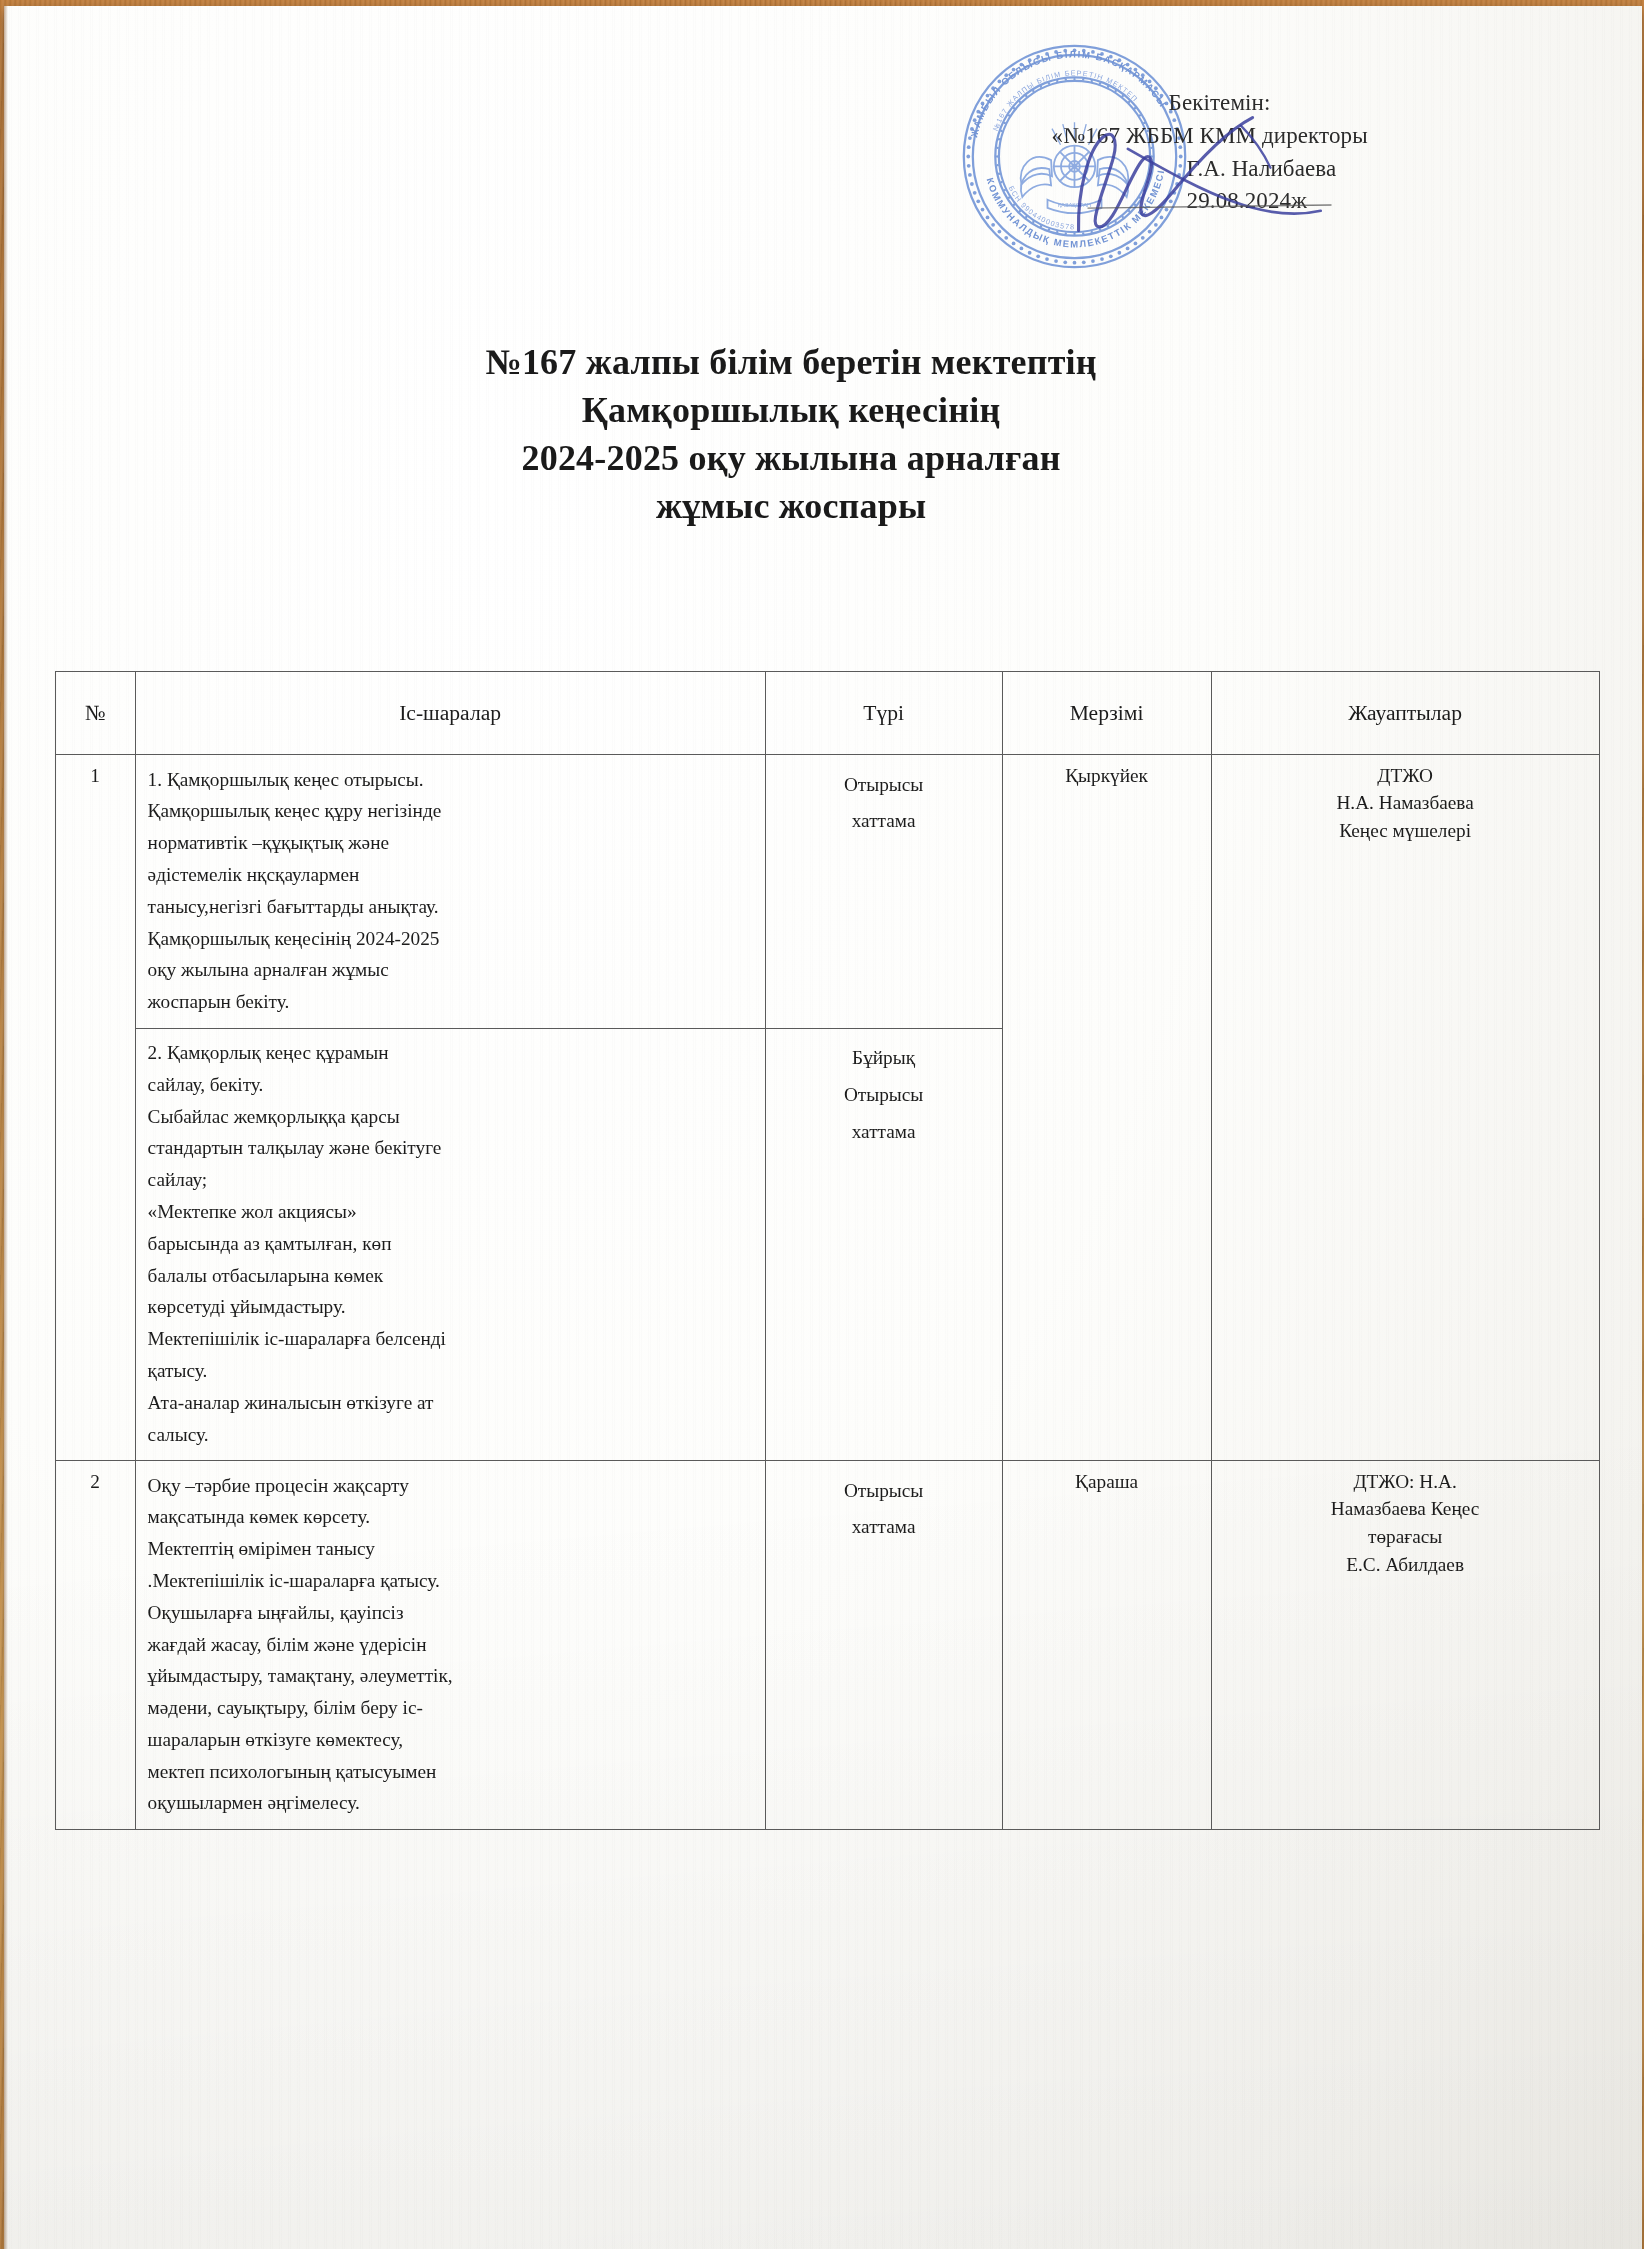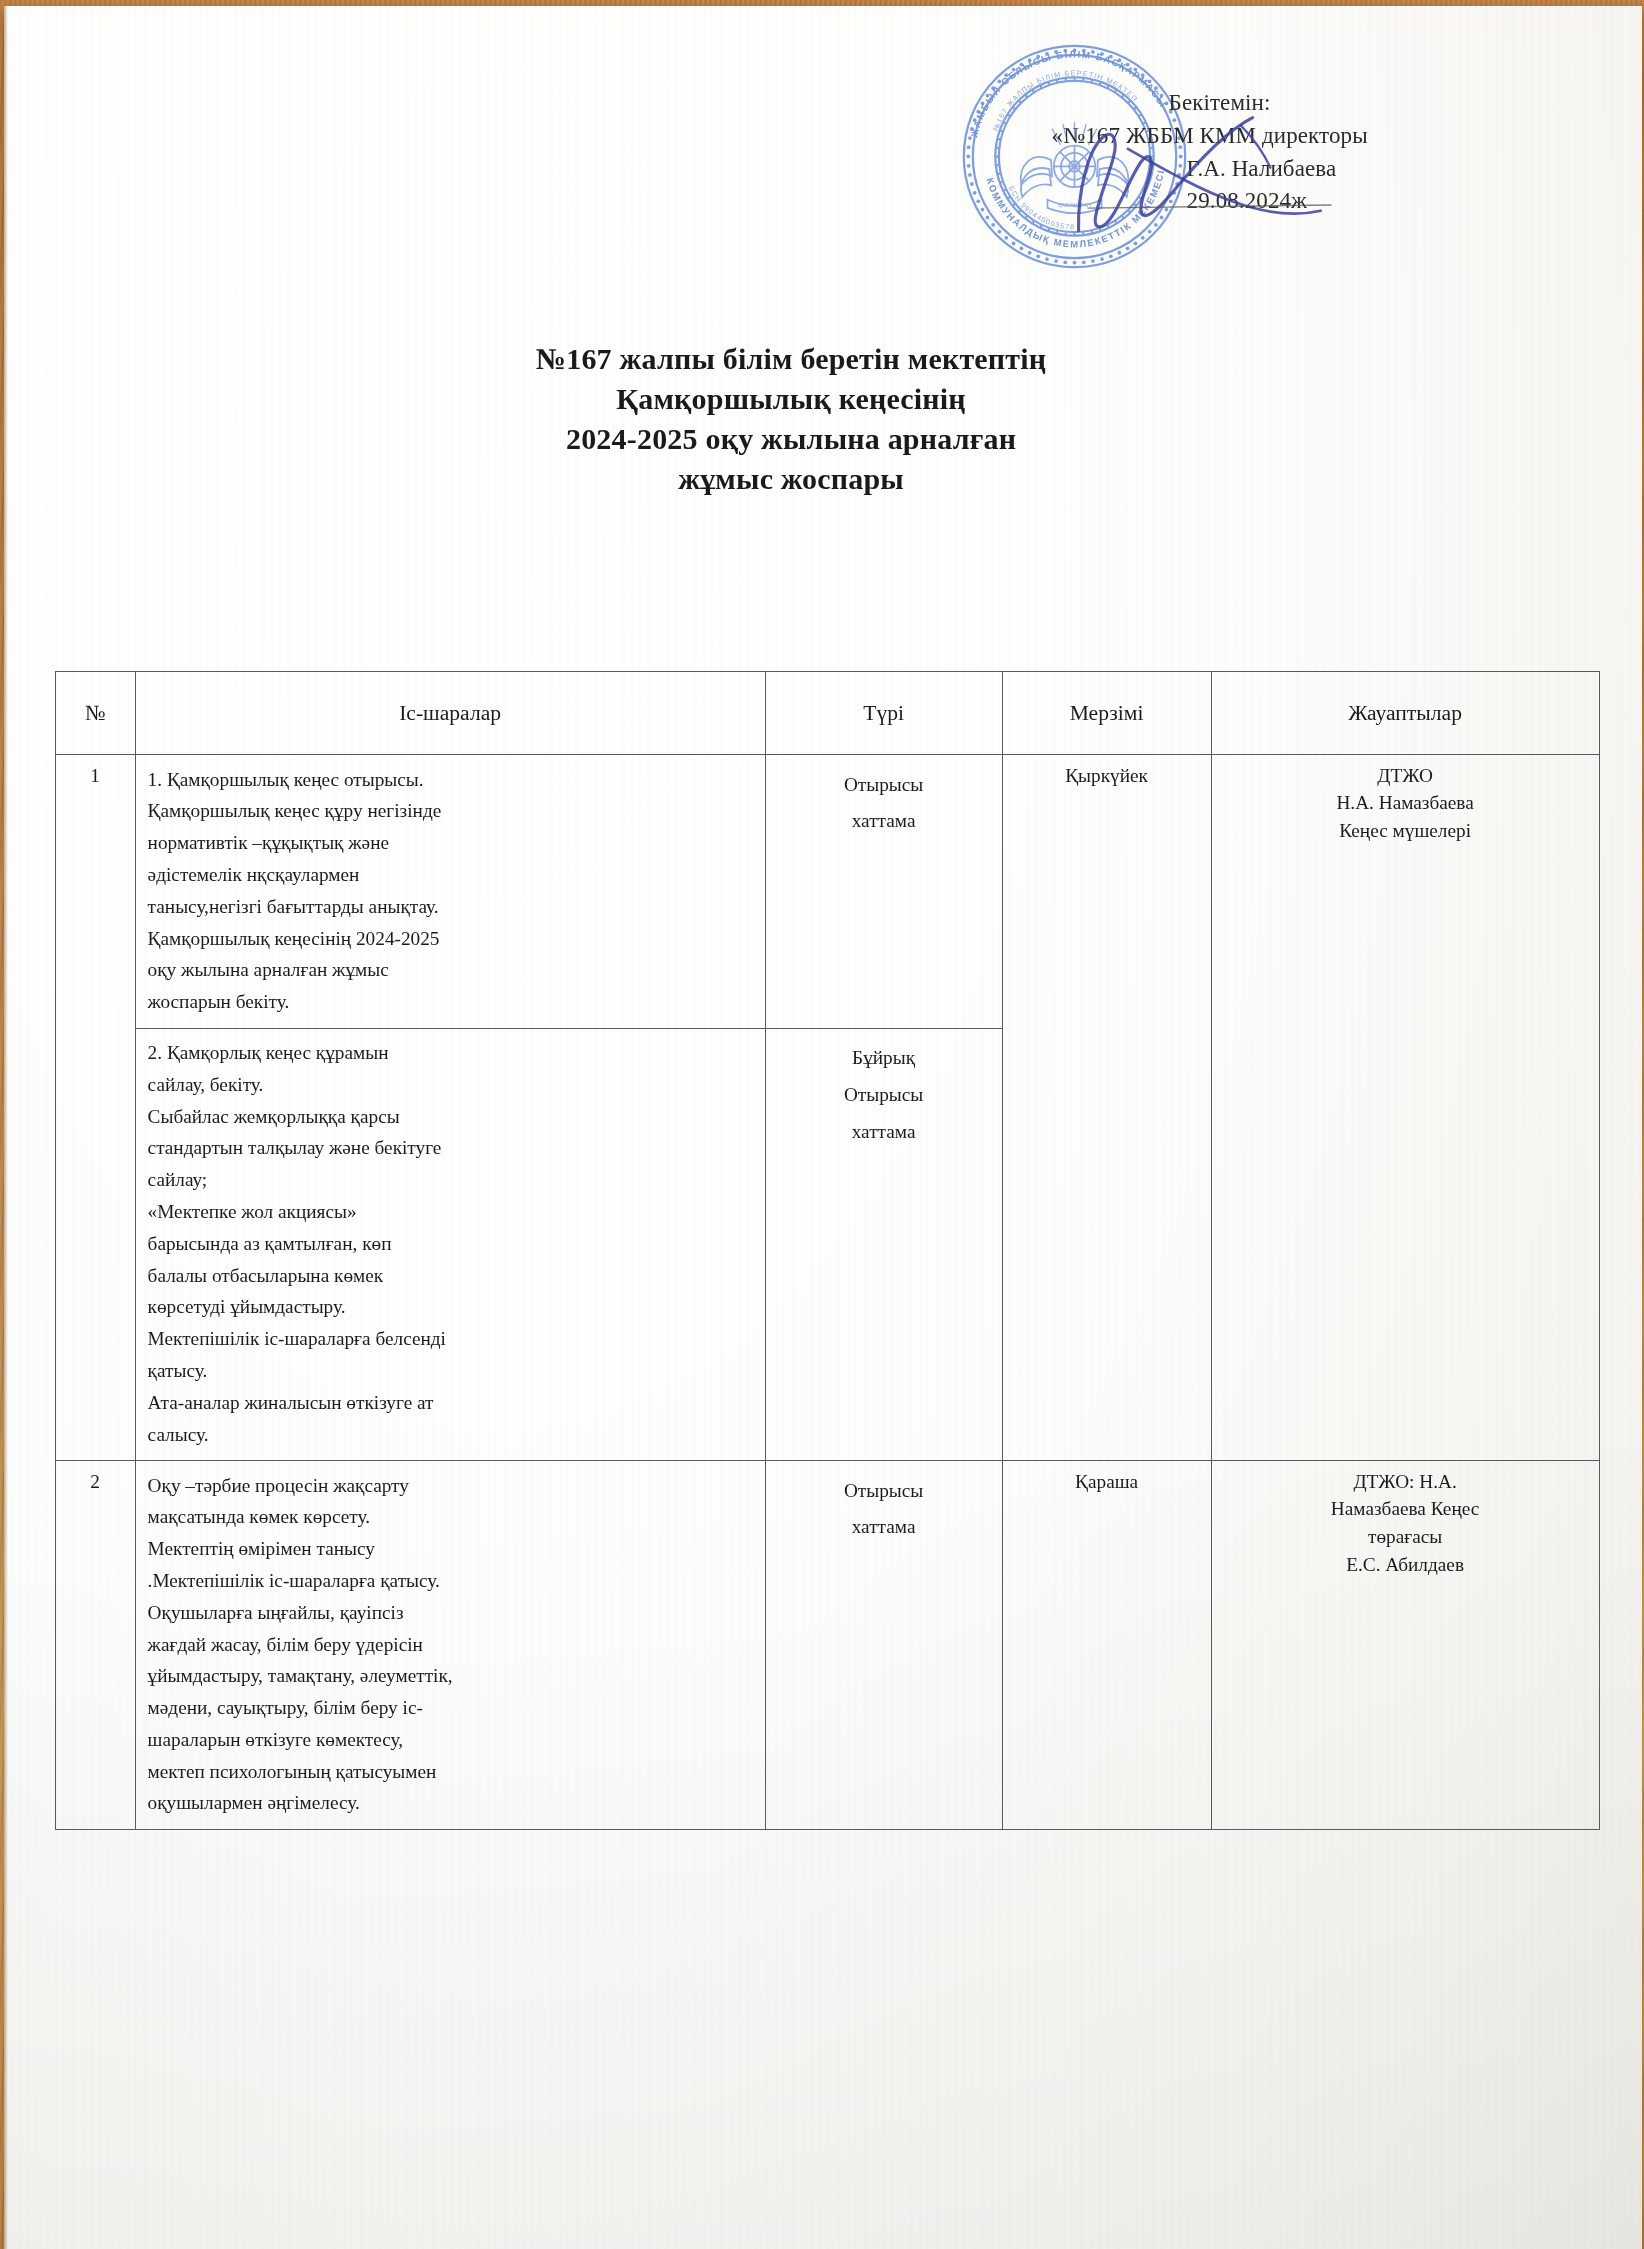--- a/index.html
+++ b/index.html
@@ -79,21 +79,21 @@
     z-index: 5;
     pointer-events: none;
   }
 
   
   #doc-title {
     position: absolute;
     left: 135px; top: 333px;
     width: 1305px;
     text-align: center;
-    font-size: 30px;
+    font-size: 36px;
     font-weight: bold;
     line-height: 1.33;
     color: #1a1a1a;
     z-index: 6;
     letter-spacing: 0.2px;
   }
 
   
   #plan-table {
     position: absolute;
@@ -418,21 +418,21 @@
             </td>
           </tr>
           <tr>
             <td class="c-no" rowspan="1">2</td>
             <td class="c-events">
               <p> Оқу –тәрбие процесін жақсарту</p>
               <p>мақсатында көмек көрсету.</p>
               <p>Мектептің өмірімен танысу</p>
               <p>.Мектепішілік іс-шараларға қатысу.</p>
               <p>Оқушыларға ыңғайлы, қауіпсіз</p>
-              <p>жағдай жасау, білім беру үдерісін</p>
+              <p>жағдай жасау, білім және үдерісін</p>
               <p>ұйымдастыру, тамақтану, әлеуметтік,</p>
               <p>мәдени, сауықтыру, білім беру іс-</p>
               <p>шараларын өткізуге көмектесу,</p>
               <p>мектеп психологының қатысуымен</p>
               <p>оқушылармен әңгімелесу.</p>
             </td>
             <td class="c-type">
               <p>Отырысы</p>
               <p>хаттама</p>
             </td>

